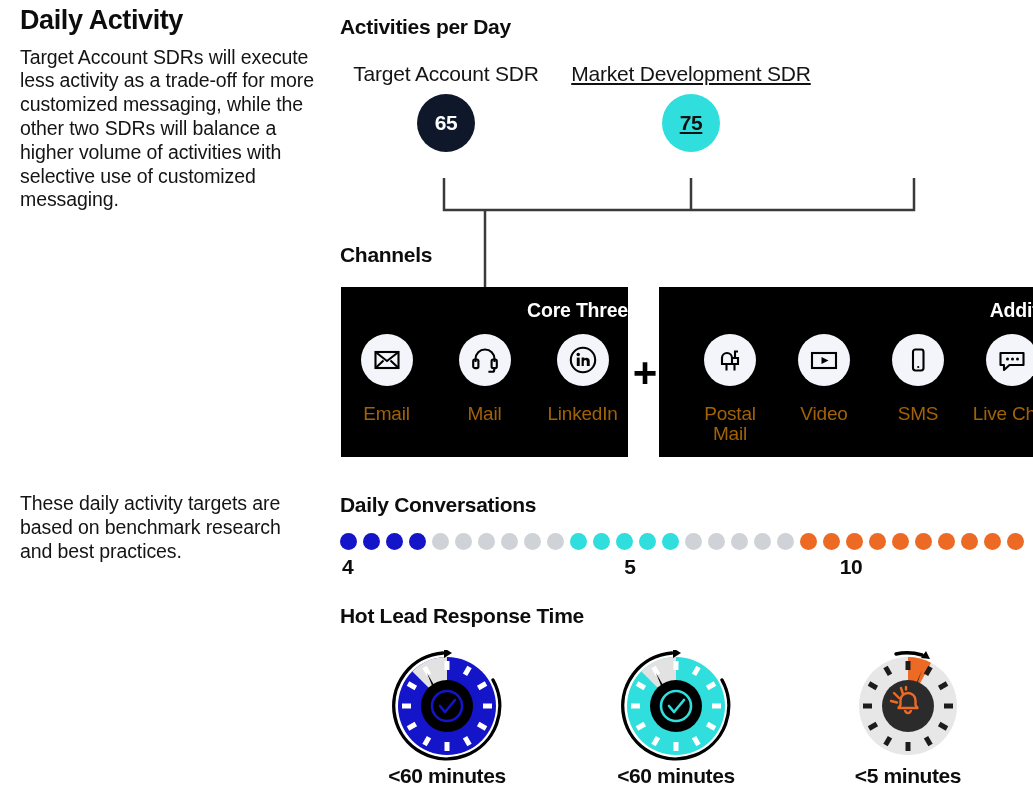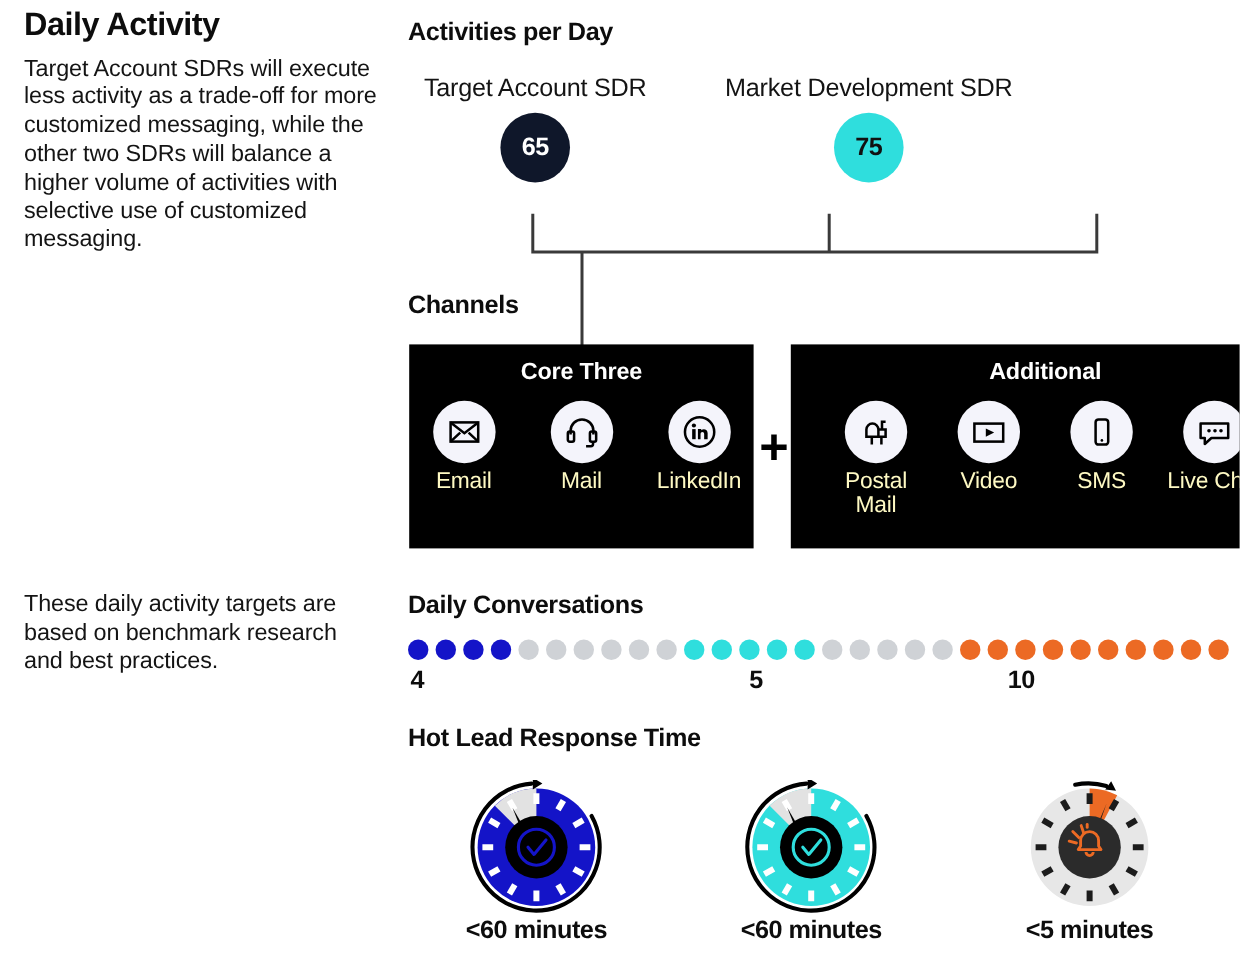--- a/index.html
+++ b/index.html
@@ -85,21 +85,21 @@
     border-radius: 50%;
     margin: 8px auto 0 auto;
     display: flex;
     align-items: center;
     justify-content: center;
     font-size: 21px;
     font-weight: bold;
     letter-spacing: -0.4px;
   }
   #sdr-col-0 { left: 353px; width: 186px; }
-  #sdr-col-1 { left: 598px; width: 252px; }
+  #sdr-col-1 { left: 565px; width: 252px; text-decoration: underline; }
   #sdr-col-2 { left: 838px; width: 148px; }
 
   
   .connector {
     position: absolute;
     left: 330px;
     top: 178px;
     width: 700px;
     height: 120px;
     pointer-events: none;
@@ -111,21 +111,21 @@
     background: #000000;
     top: 287px;
     height: 170px;
   }
   #chan-box-core { left: 341px; width: 287px; }
   #chan-box-add  { left: 659px; width: 424px; }
   .chan-box-title {
     color: #ffffff;
     font-size: 19.5px;
     font-weight: bold;
-    text-align: center;
+    text-align: right;
     margin-top: 12px;
     letter-spacing: -0.2px;
   }
   .chan-row {
     display: flex;
     justify-content: center;
     align-items: flex-start;
     margin-top: 12px;
     gap: 10px;
   }
@@ -138,24 +138,24 @@
     width: 52px;
     height: 52px;
     border-radius: 50%;
     background: #f4f4fb;
     margin: 0 auto;
     display: flex;
     align-items: center;
     justify-content: center;
   }
   .chan-label {
-    color: #fef9c3;
+    color: #a16207;
     font-size: 19px;
     line-height: 1.05;
-    margin-top: 6px;
+    margin-top: 18px;
     letter-spacing: -0.2px;
   }
   .plus-sign {
     position: absolute;
     left: 630px;
     top: 352px;
     width: 30px;
     text-align: center;
     font-size: 42px;
     font-weight: bold;

